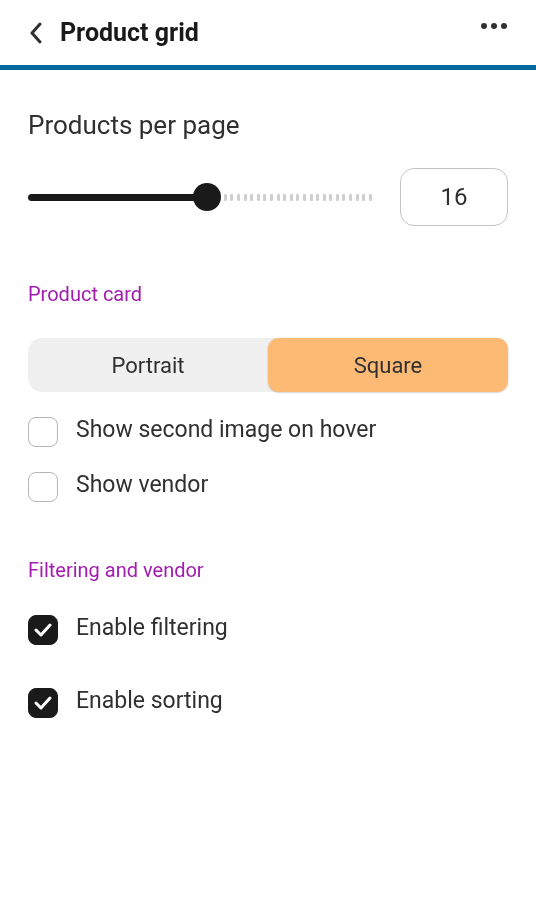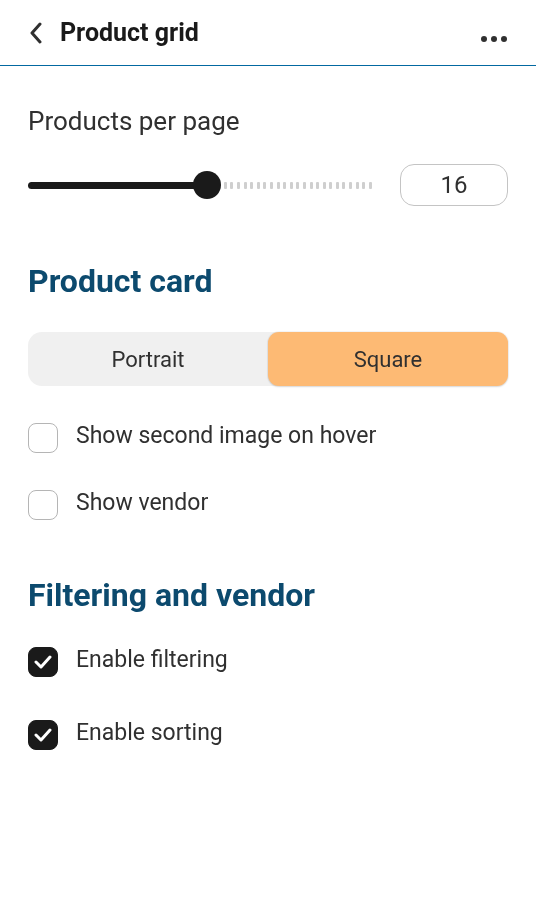--- a/index.html
+++ b/index.html
@@ -8,24 +8,24 @@
       padding: 0;
     }
     body {
       font-family: -apple-system, BlinkMacSystemFont, "Segoe UI", Roboto, Helvetica, Arial, sans-serif;
       background: #ffffff;
       width: 536px;
       color: #1a1a1a;
     }
     .header {
       display: flex;
-      align-items: flex-end;
+      align-items: flex-start;
       justify-content: space-between;
       padding: 18px 24px;
-      border-bottom: 1px solid #0369a1;
+      border-bottom: 5px solid #0369a1;
     }
     .header-left {
       display: flex;
       align-items: center;
       gap: 12px;
     }
     .back-icon {
       display: inline-flex;
       align-items: center;
       justify-content: center;
@@ -98,34 +98,34 @@
       position: absolute;
       width: 28px;
       height: 28px;
       background: #1a1a1a;
       border-radius: 50%;
       transform: translateX(-50%);
       cursor: pointer;
     }
     .slider-value-box {
       width: 108px;
-      height: 42px;
+      height: 58px;
       border: 1.5px solid #c4c4c4;
       border-radius: 14px;
       display: flex;
       align-items: center;
       justify-content: center;
       font-size: 24px;
       font-weight: 400;
       color: #303030;
     }
     .section-heading {
-      font-size: 32px;
-      font-weight: 700;
-      color: #0c4a6e;
+      font-size: 20px;
+      font-weight: 400;
+      color: #a21caf;
       margin-bottom: 32px;
     }
     .subfield-label {
       font-size: 23px;
       font-weight: 400;
       color: #303030;
       margin-bottom: 18px;
     }
     .segmented {
       display: flex;
@@ -146,21 +146,21 @@
       cursor: pointer;
     }
     .segmented-option.selected {
       background: #fdba74;
       box-shadow: 0 1px 2px rgba(0,0,0,0.12), 0 0 0 1px rgba(0,0,0,0.04);
     }
     .checkbox-row {
       display: flex;
       align-items: flex-start;
       gap: 18px;
-      margin-top: 36px;
+      margin-top: 24px;
     }
     .checkbox-row.with-sub {
       margin-top: 32px;
     }
     .checkbox {
       width: 30px;
       height: 30px;
       border: 1.5px solid #b5b5b5;
       border-radius: 8px;
       flex-shrink: 0;

